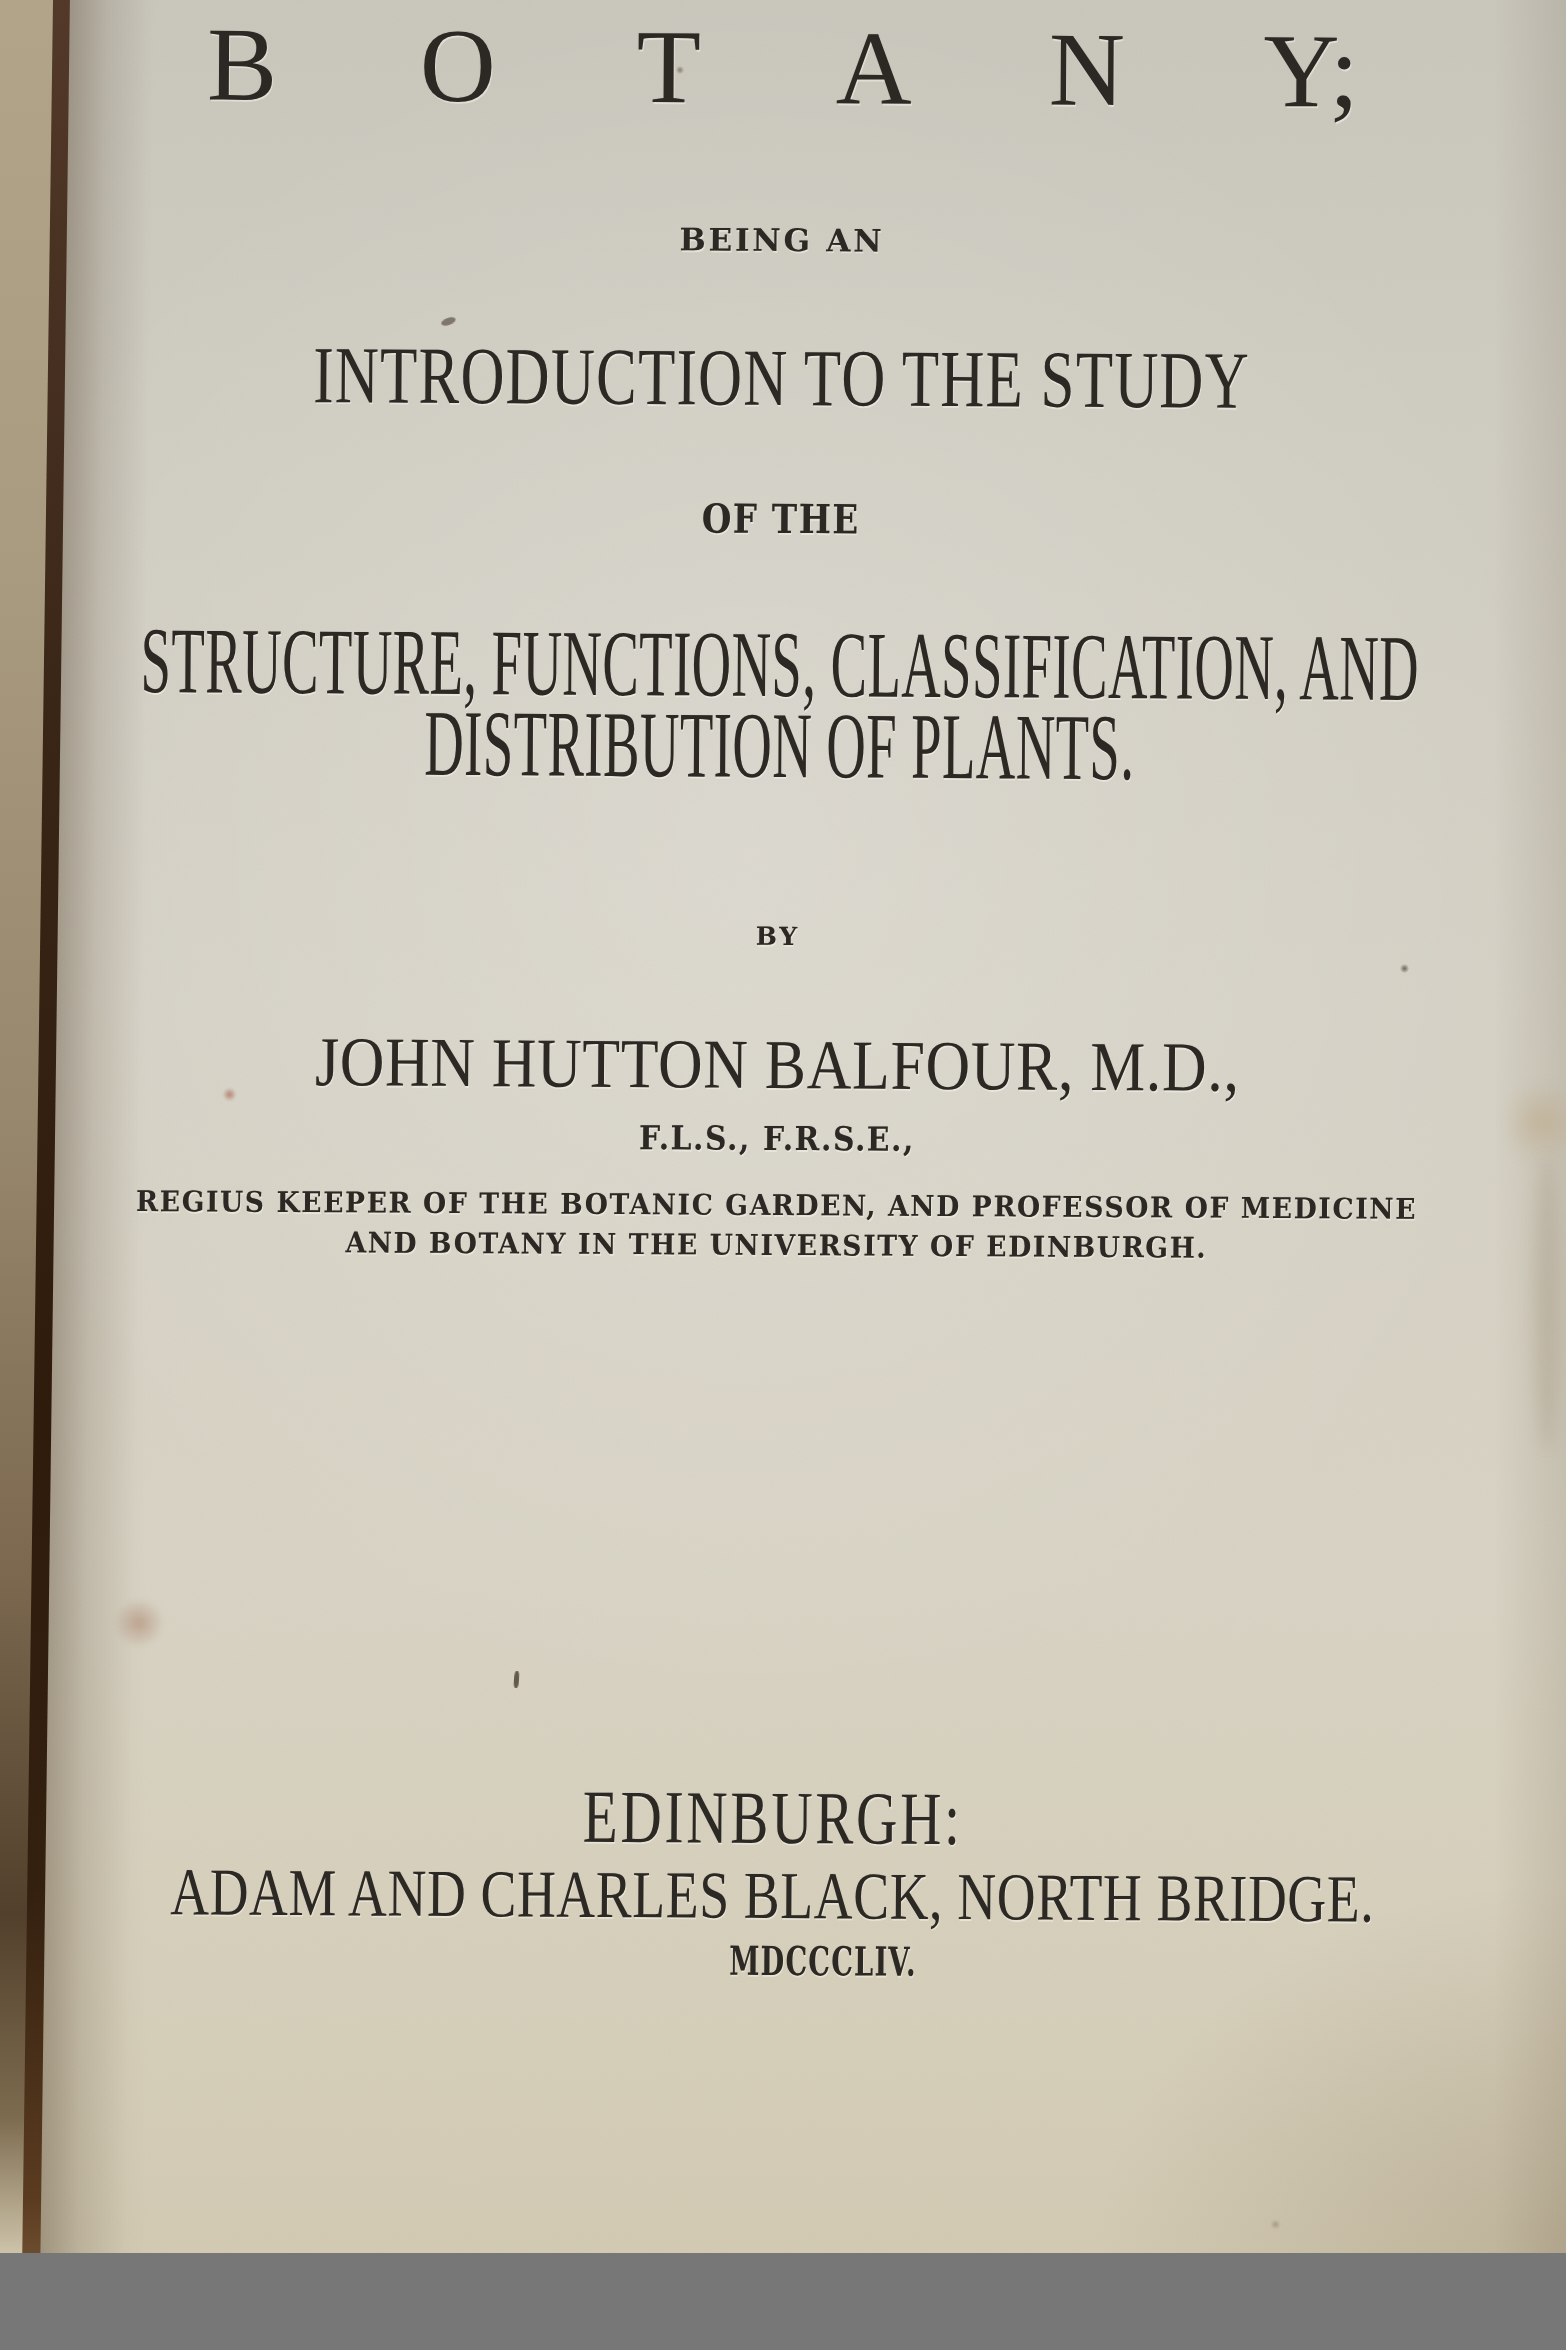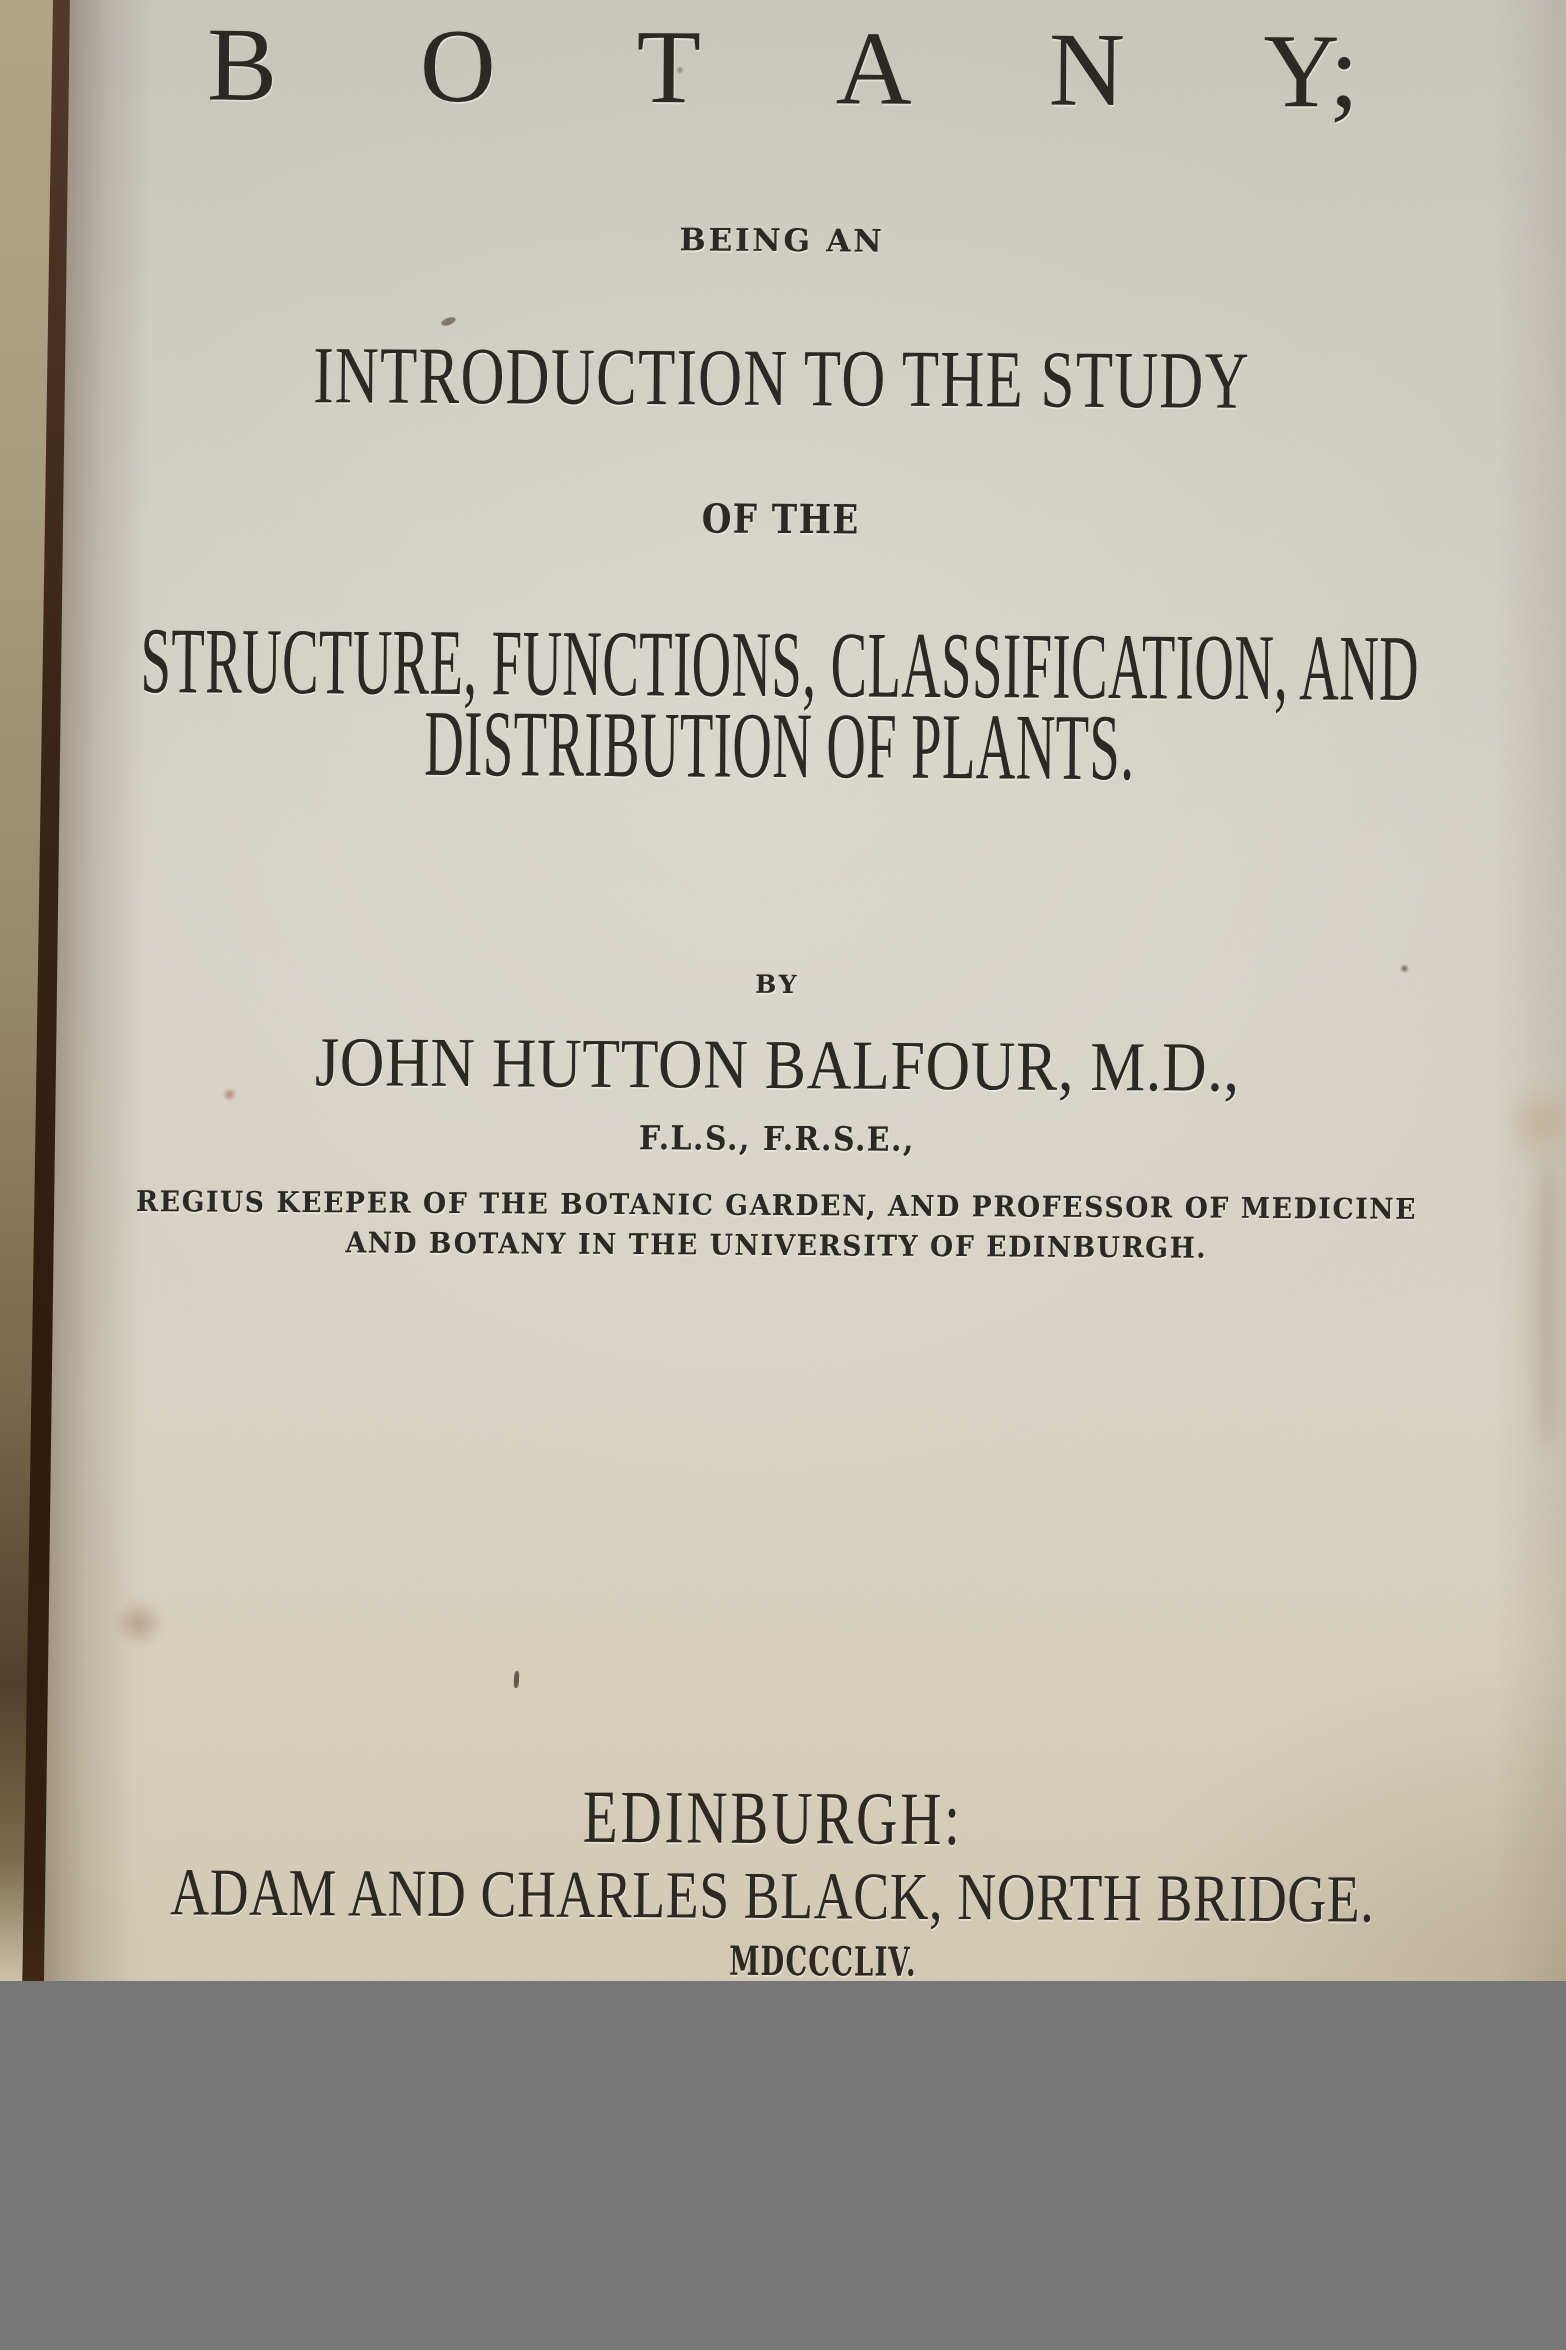--- a/index.html
+++ b/index.html
@@ -5,21 +5,21 @@
   :root{
     --paper:#d4d0c4;
     --ink:#2c2823;
     --cover-edge-tan:#a3947a;
     --gutter-dark-brown:#301d0e;
     --foxing-spot:#a98f7c;
   }
   html,body{margin:0;padding:0;background:#777;}
   .photo{
     position:relative;
-    width:1567px;height:1981px;
+    width:1567px;height:2253px;
     overflow:hidden;
     font-family:"Liberation Serif","DejaVu Serif",serif;
     background:
       radial-gradient(ellipse 75% 55% at 48% 38%, rgba(255,255,255,0.20), rgba(255,255,255,0) 70%),
       radial-gradient(ellipse 40% 22% at 100% 100%, rgba(110,88,58,0.22), rgba(110,88,58,0) 75%),
       linear-gradient(to left, rgba(96,78,53,0.15) 0px, rgba(96,78,53,0.0) 73px),
       linear-gradient(to right, rgba(96,78,53,0.12) 55px, rgba(96,78,53,0.0) 147px),
       linear-gradient(to bottom, #c9c6bc 0%, #cfccc1 18%, #d5d1c5 45%, #d8d3c4 70%, #d6cfba 88%, #d2cab2 100%);
   }
   
@@ -48,21 +48,21 @@
     text-shadow:0.9px 1.8px 0.9px rgba(253,251,244,0.50), 0 0 0.9px rgba(40,33,25,0.30);
     font-family:"Liberation Serif",serif;
   }
   .bold-caps{font-family:"DejaVu Serif",serif;font-weight:700;}
   .l-title  {top:14.7px;  font-size:105px; word-spacing:1.11em;}
   .l-being  {top:225px; font-size:31px; letter-spacing:2.8px;}
   .l-intro  {top:338px; font-size:81px; letter-spacing:1.8px; --sx:0.75;}
   .l-ofthe  {top:499px; font-size:40px; letter-spacing:1.8px; --sx:0.85;}
   .l-struct1{top:617px; font-size:94px; letter-spacing:0.9px; --sx:0.58;}
   .l-struct2{top:698px; font-size:94px; letter-spacing:0.9px; --sx:0.58;}
-  .l-by     {top:972px;font-size:25px; letter-spacing:2.8px;}
+  .l-by     {top:924px;font-size:25px; letter-spacing:2.8px;}
   .l-author {top:1030px;font-size:70px; letter-spacing:0.9px; --sx:0.88;}
   .l-creds  {top:1122px;font-size:33px; letter-spacing:1.8px; --sx:0.90;}
   .l-reg1   {top:1191px;font-size:28.5px; letter-spacing:1.8px; --sx:0.93;}
   .l-reg2   {top:1231px;font-size:28.5px; letter-spacing:1.8px; --sx:0.93;}
   .l-city   {top:1780px;font-size:75px; letter-spacing:0.05em; --sx:0.76;}
   .l-pub    {top:1862px;font-size:67px; letter-spacing:0.9px; --sx:0.80;}
   .l-year   {top:1941px;font-size:40px; letter-spacing:1.8px; --sx:0.68; left:calc(50% + 51px);}
   
   .spot{position:absolute;border-radius:50%;pointer-events:none;}
   .s-fox-big  {left:114px;top:1598px;width:50px;height:50px;filter:blur(2.8px);

